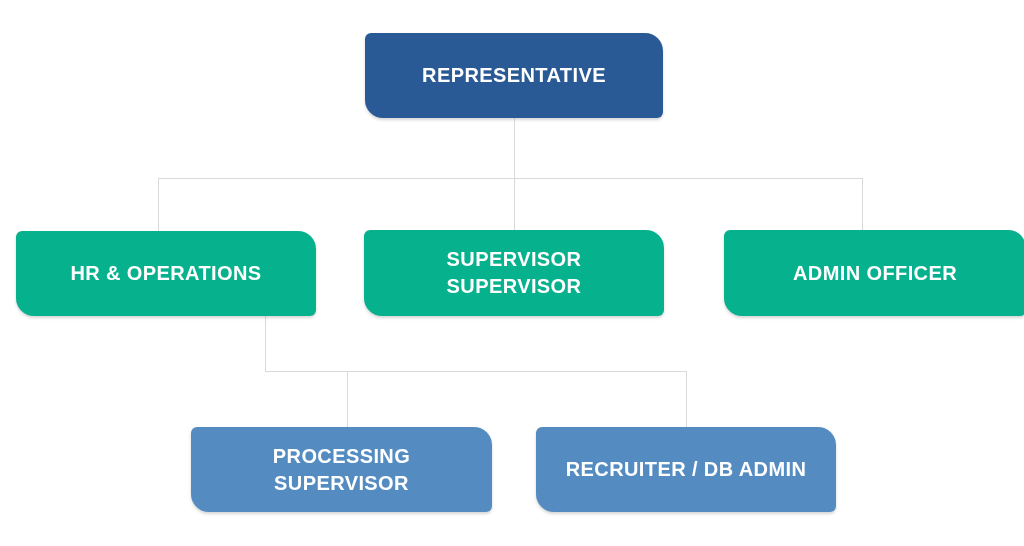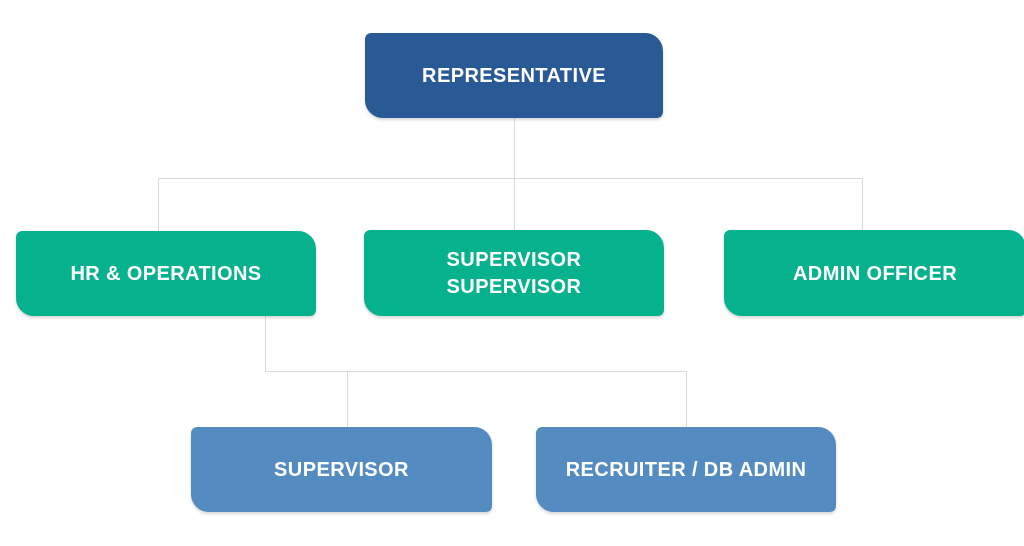--- a/index.html
+++ b/index.html
@@ -87,20 +87,21 @@
   <div class="node level-2" id="node-accounting-supervisor">
     <span>SUPERVISOR</span>
     <span>SUPERVISOR</span>
   </div>
 
   <div class="node level-2" id="node-admin-officer">
     <span>ADMIN OFFICER</span>
   </div>
 
   <div class="node level-3" id="node-processing-supervisor">
+    <span>PROCESSING</span>
     <span>SUPERVISOR</span>
   </div>
 
   <div class="node level-3" id="node-recruiter-db-admin">
     <span>RECRUITER / DB ADMIN</span>
   </div>
 
 </div>
 
 </body></html>

